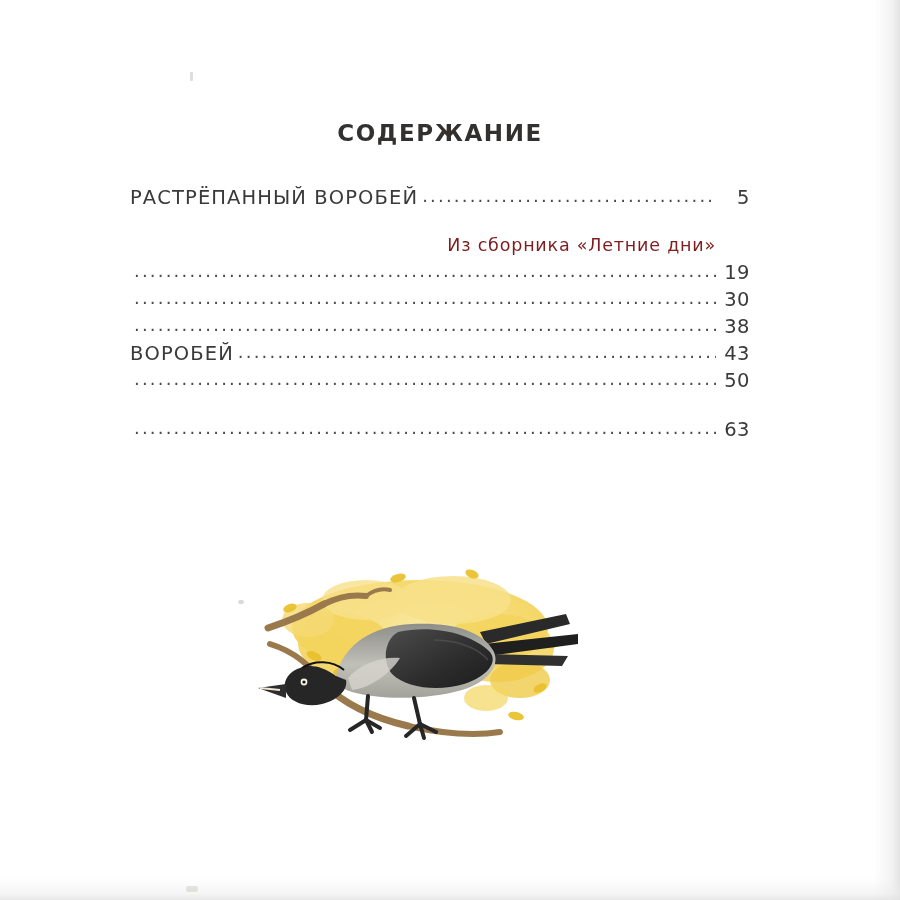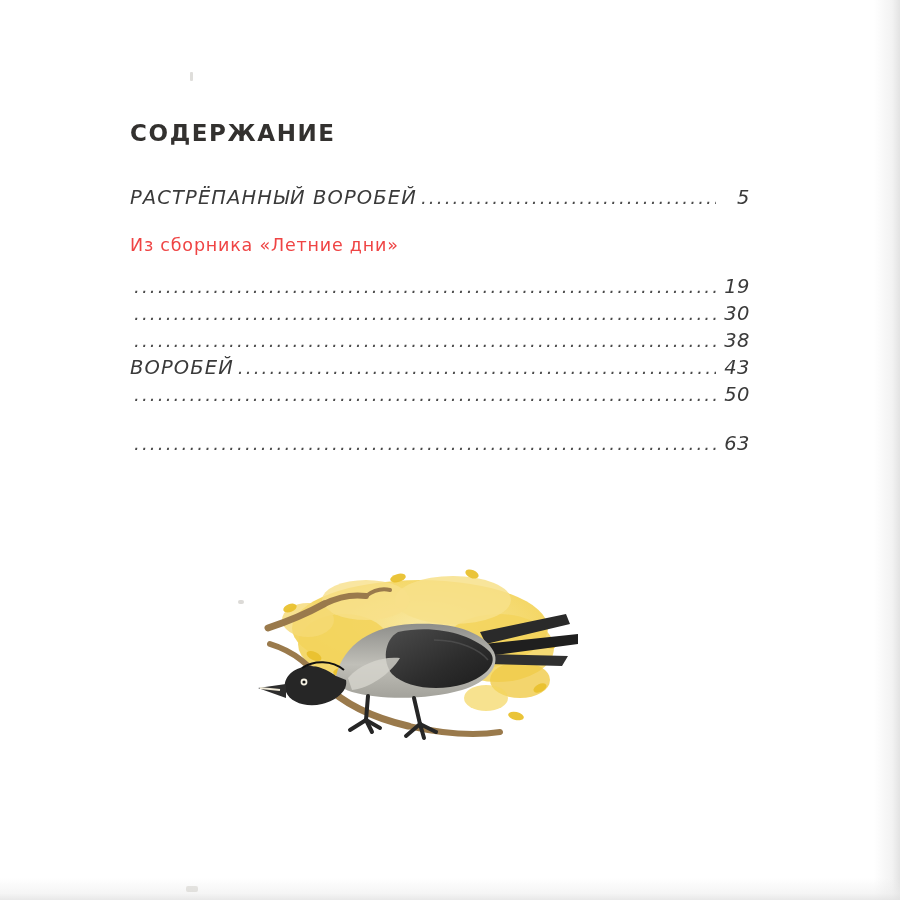--- a/index.html
+++ b/index.html
@@ -51,40 +51,40 @@
 
   
   .content {
     position: absolute;
     left: 130px;
     top: 0;
     width: 620px;
   }
 
   .toc-title {
+    text-align: center;
     font-size: 23px;
     font-weight: bold;
     letter-spacing: 1.6px;
     color: #33312f;
     margin-top: 120px;
   }
 
   .toc-list {
     margin-top: 40px;
   }
 
   .entry {
     display: flex;
-    align-items: flex-end;
+    align-items: flex-start;
     font-size: 19.5px;
     letter-spacing: 1.1px;
     color: #3a3a3a;
     margin-bottom: 4px;
     white-space: nowrap;
-    font-style: italic;
   }
   .entry .label {
     flex: 0 0 auto;
   }
   .entry .leader {
     flex: 1 1 auto;
     overflow: hidden;
     white-space: nowrap;
     color: #4a4a4a;
     letter-spacing: 2.2px;
@@ -96,25 +96,25 @@
     flex: 0 0 auto;
     text-align: right;
     width: 34px;
     letter-spacing: 0.5px;
   }
 
   .entry.first {
     margin-bottom: 26px;
   }
   .section-note {
-    text-align: left;
+    text-align: right;
     font-size: 17.5px;
     letter-spacing: 0.8px;
-    color: #ef4444;
-    margin: 0 0 20px 0;
+    color: #7f1d1d;
+    margin: 0 0 6px 0;
     padding-right: 34px;
   }
   .group-gap {
     height: 22px;
   }
 
   
   .illustration {
     position: absolute;
     left: 248px;

